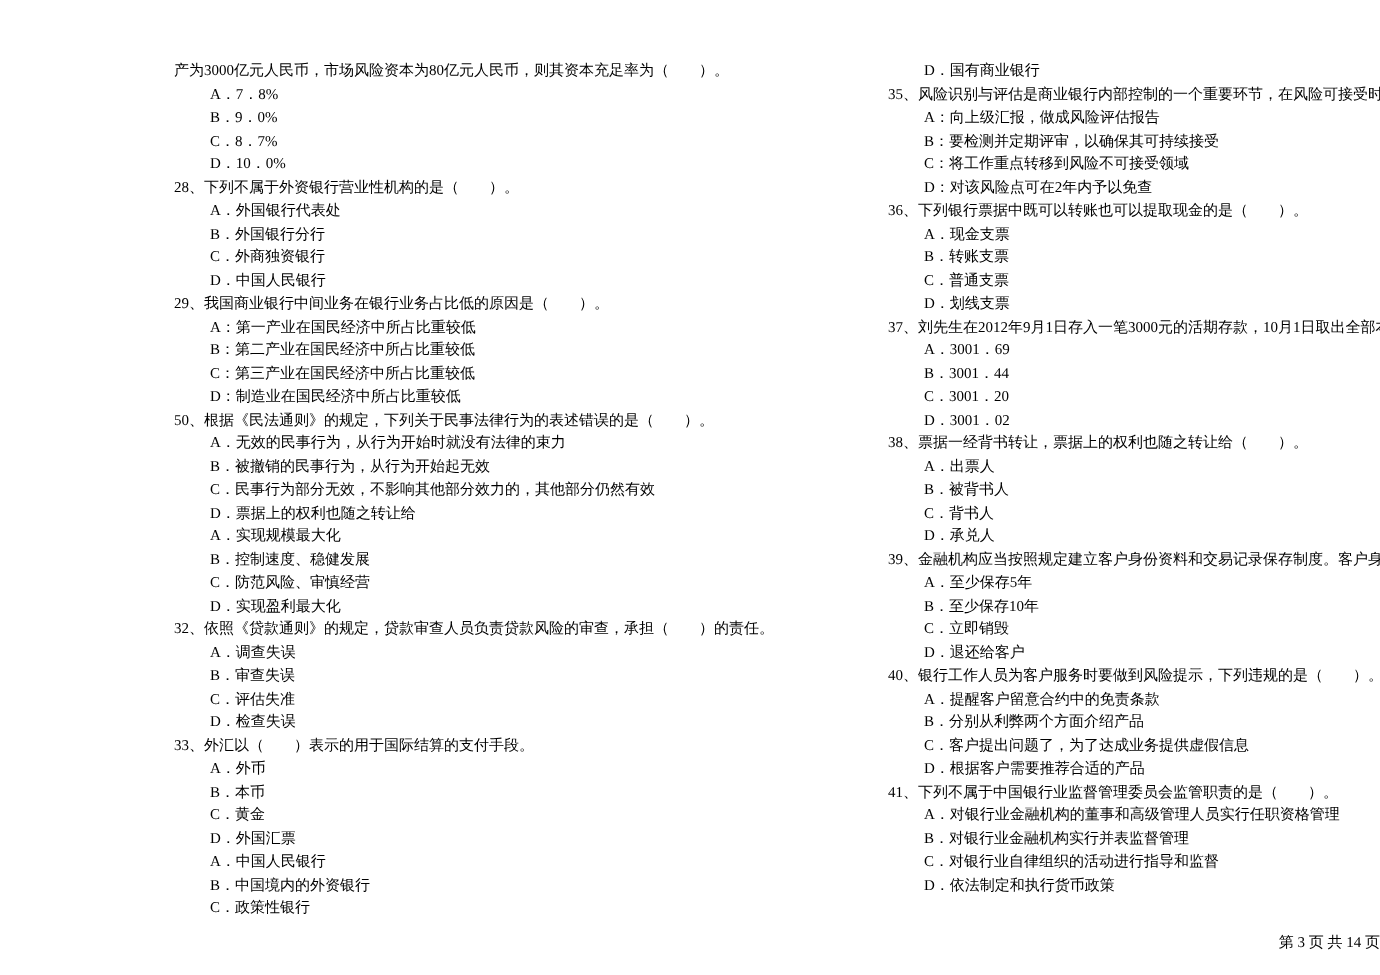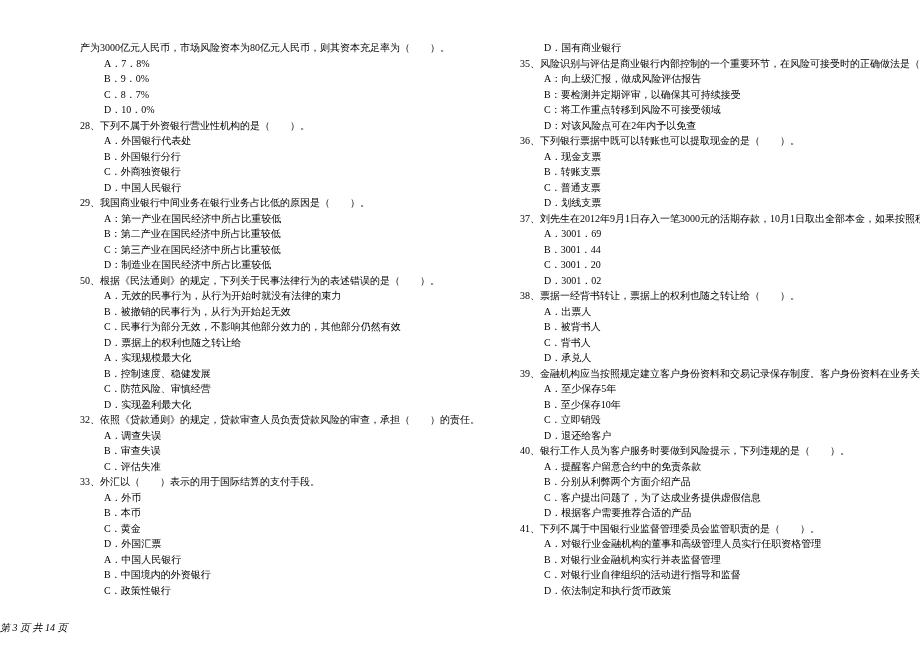--- a/index.html
+++ b/index.html
@@ -14,33 +14,33 @@
       padding: 40px 80px 30px 80px;
     }
     .columns {
       display: flex;
       justify-content: space-between;
       gap: 40px;
     }
     .col {
       flex: 1;
       line-height: 1.55;
+      margin-left: 36px;
     }
     .line { white-space: nowrap; }
     .intro { padding-left: 0; }
     .q { padding-left: 0; }
     .opt { padding-left: 24px; }
     .footer {
       position: absolute;
       bottom: 15px;
       left: 0;
       width: 100%;
-      text-align: left;
+      text-align: right;
       font-size: 10px;
-      font-style: italic;
     }
   </style>
 </head>
 <body>
 
 <div class="columns">
   <div class="col">
     <div class="line intro">产为3000亿元人民币，市场风险资本为80亿元人民币，则其资本充足率为（　　）。</div>
     <div class="line opt">A．7．8%</div>
     <div class="line opt">B．9．0%</div>
@@ -64,20 +64,21 @@
         <div class="line opt">C．民事行为部分无效，不影响其他部分效力的，其他部分仍然有效</div>
         <div class="line opt">D．票据上的权利也随之转让给</div>
         <div class="line opt">A．实现规模最大化</div>
         <div class="line opt">B．控制速度、稳健发展</div>
         <div class="line opt">C．防范风险、审慎经营</div>
         <div class="line opt">D．实现盈利最大化</div>
         <div class="line q">32、依照《贷款通则》的规定，贷款审查人员负责贷款风险的审查，承担（　　）的责任。</div>
         <div class="line opt">A．调查失误</div>
         <div class="line opt">B．审查失误</div>
         <div class="line opt">C．评估失准</div>
+        <div class="line opt">D．检查失误</div>
         <div class="line q">33、外汇以（　　）表示的用于国际结算的支付手段。</div>
         <div class="line opt">A．外币</div>
         <div class="line opt">B．本币</div>
         <div class="line opt">C．黄金</div>
         <div class="line opt">D．外国汇票</div>
         <div class="line opt">A．中国人民银行</div>
         <div class="line opt">B．中国境内的外资银行</div>
         <div class="line opt">C．政策性银行</div>
       </div>
   </div>

